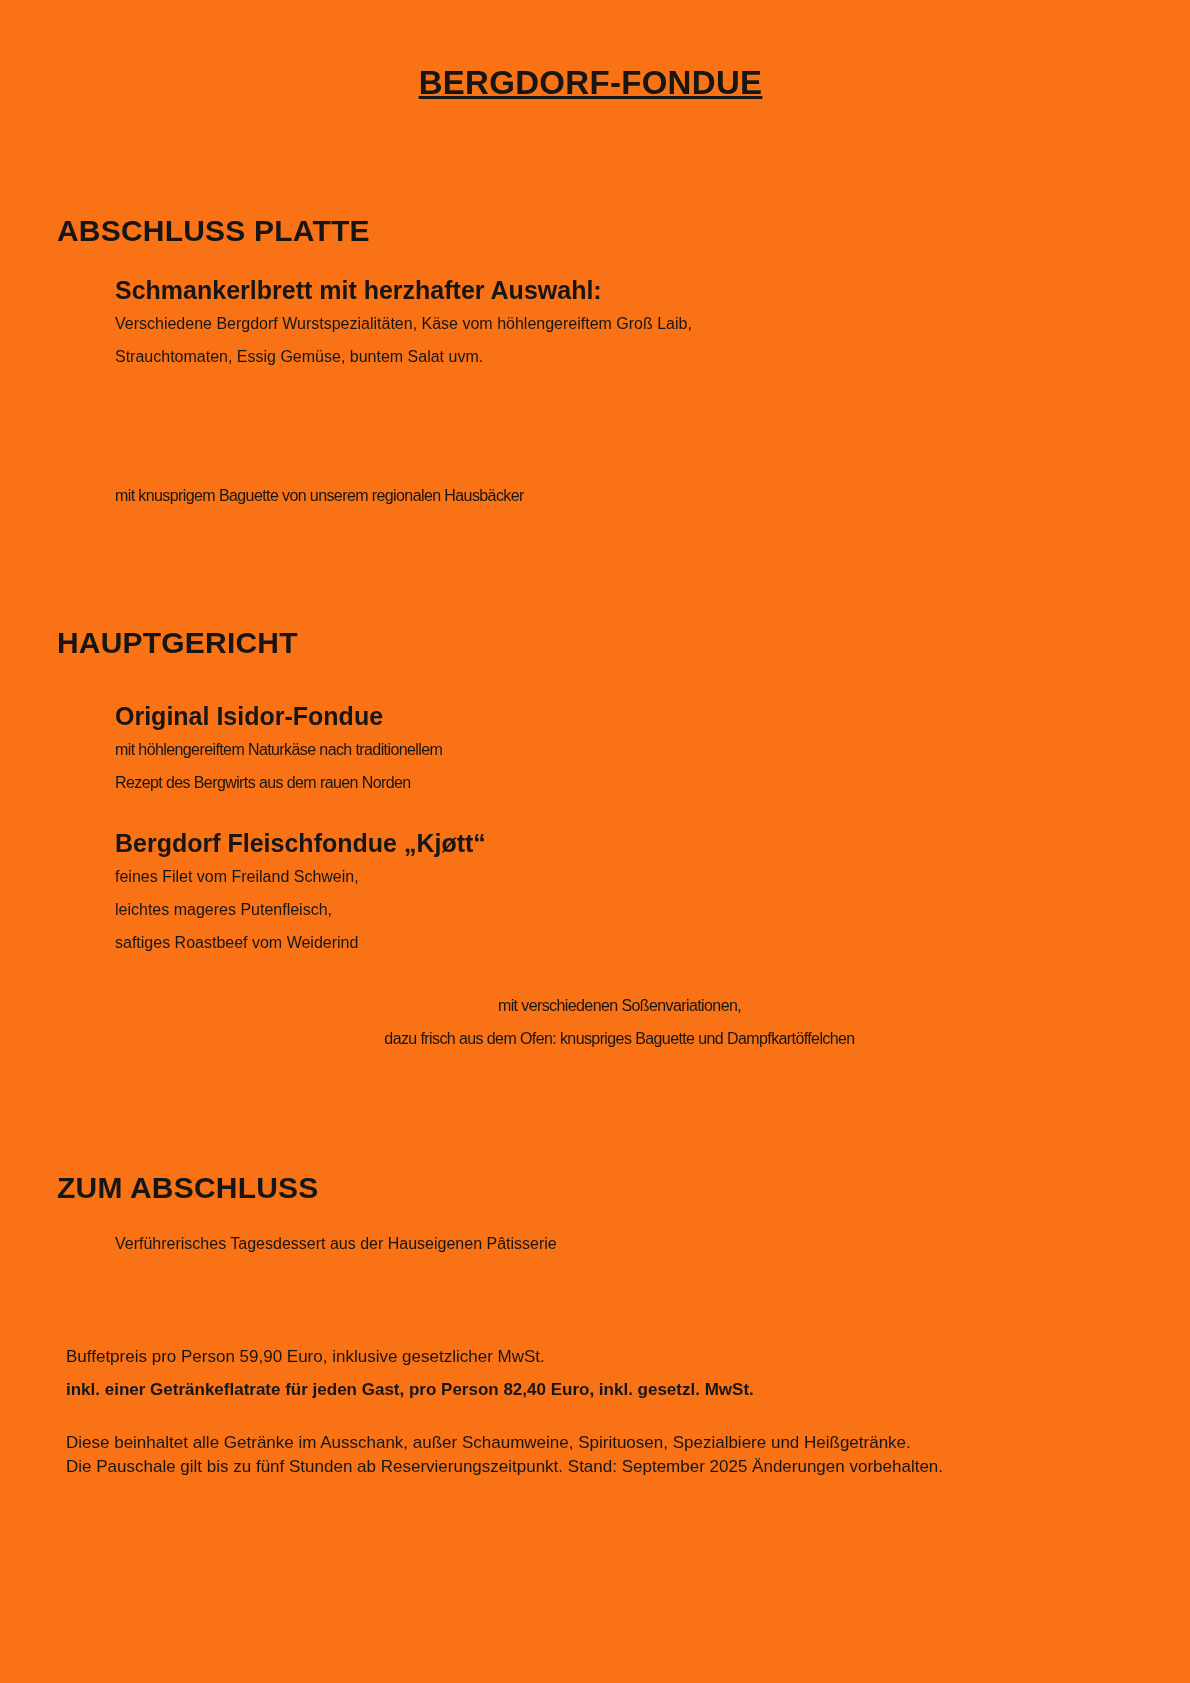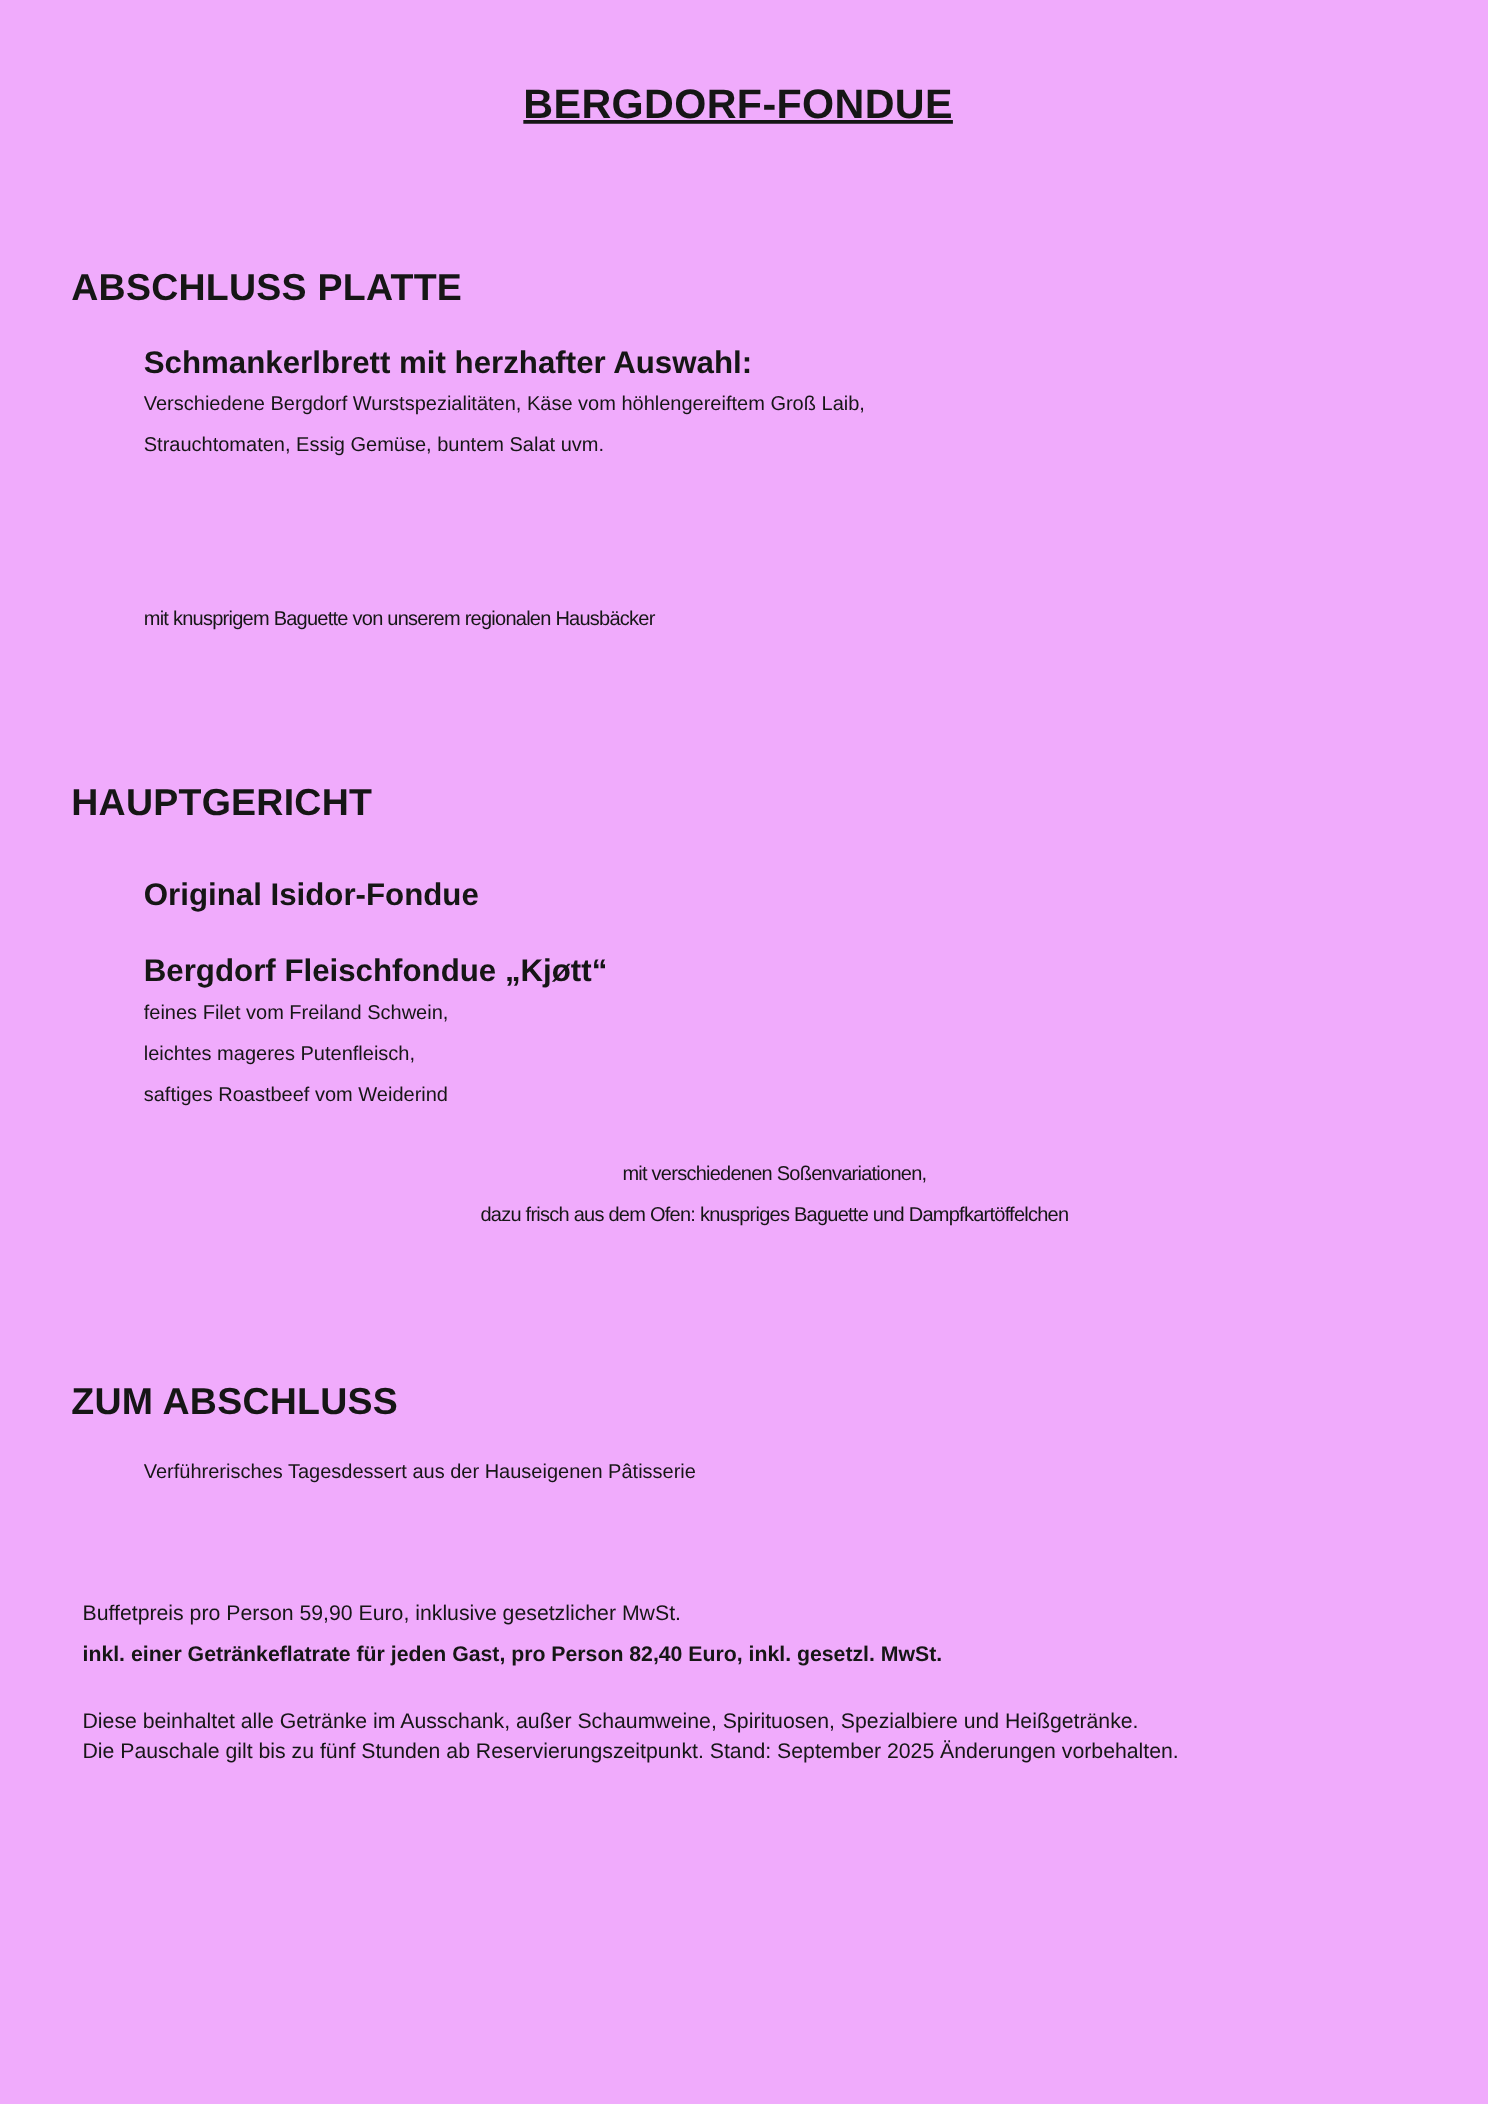--- a/index.html
+++ b/index.html
@@ -1,21 +1,21 @@
 <!DOCTYPE html>
 <html><head>
 <meta charset="utf-8">
 <style>
   * { margin: 0; padding: 0; box-sizing: border-box; }
   html, body { background: #ffffff; }
   .page {
     width: 1190px;
     height: 1683px;
     margin: 0 auto;
-    background: #f0abfc;
+    background: #f97316;
     color: #161616;
     font-family: "Liberation Sans", sans-serif;
     padding: 62px 66px 0 57px;
     overflow: hidden;
   }
   .title {
     text-align: center;
     font-size: 33px;
     font-weight: bold;
     text-decoration: underline;
@@ -81,20 +81,22 @@
   <section class="section s2">
     <div class="item m1">
       <div class="item-desc tight">mit knusprigem Baguette von unserem regionalen Hausbäcker</div>
     </div>
   </section>
 
   <section class="section s3">
     <h2 class="section-heading">HAUPTGERICHT</h2>
     <div class="item m2">
       <div class="item-name">Original Isidor-Fondue</div>
+      <div class="item-desc tight">mit höhlengereiftem Naturkäse nach traditionellem
+Rezept des Bergwirts aus dem rauen Norden</div>
     </div>
     <div class="item m3">
       <div class="item-name">Bergdorf Fleischfondue „Kjøtt“</div>
       <div class="item-desc">feines Filet vom Freiland Schwein,
 leichtes mageres Putenfleisch,
 saftiges Roastbeef vom Weiderind</div>
     </div>
     <div class="item m4">
       <div class="item-desc tight">mit verschiedenen Soßenvariationen,
 dazu frisch aus dem Ofen: knuspriges Baguette und Dampfkartöffelchen</div>

